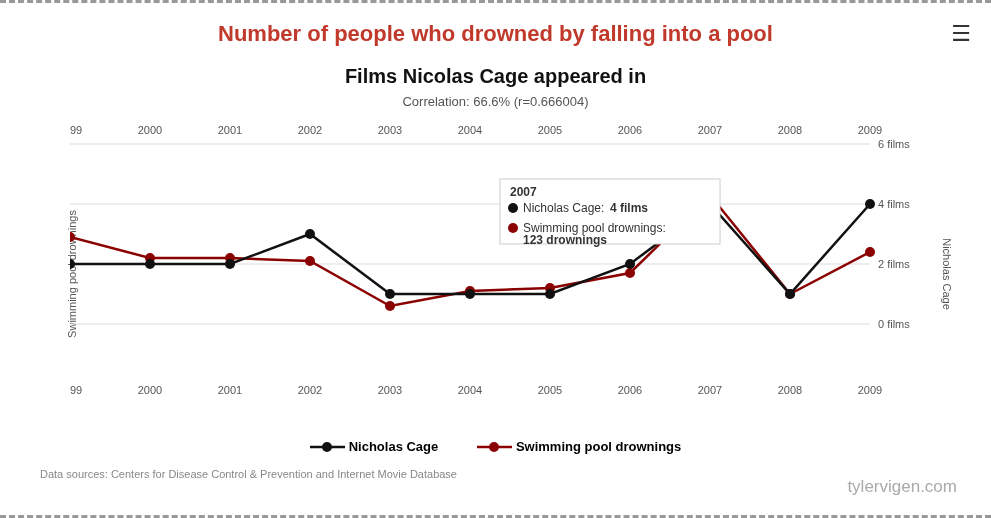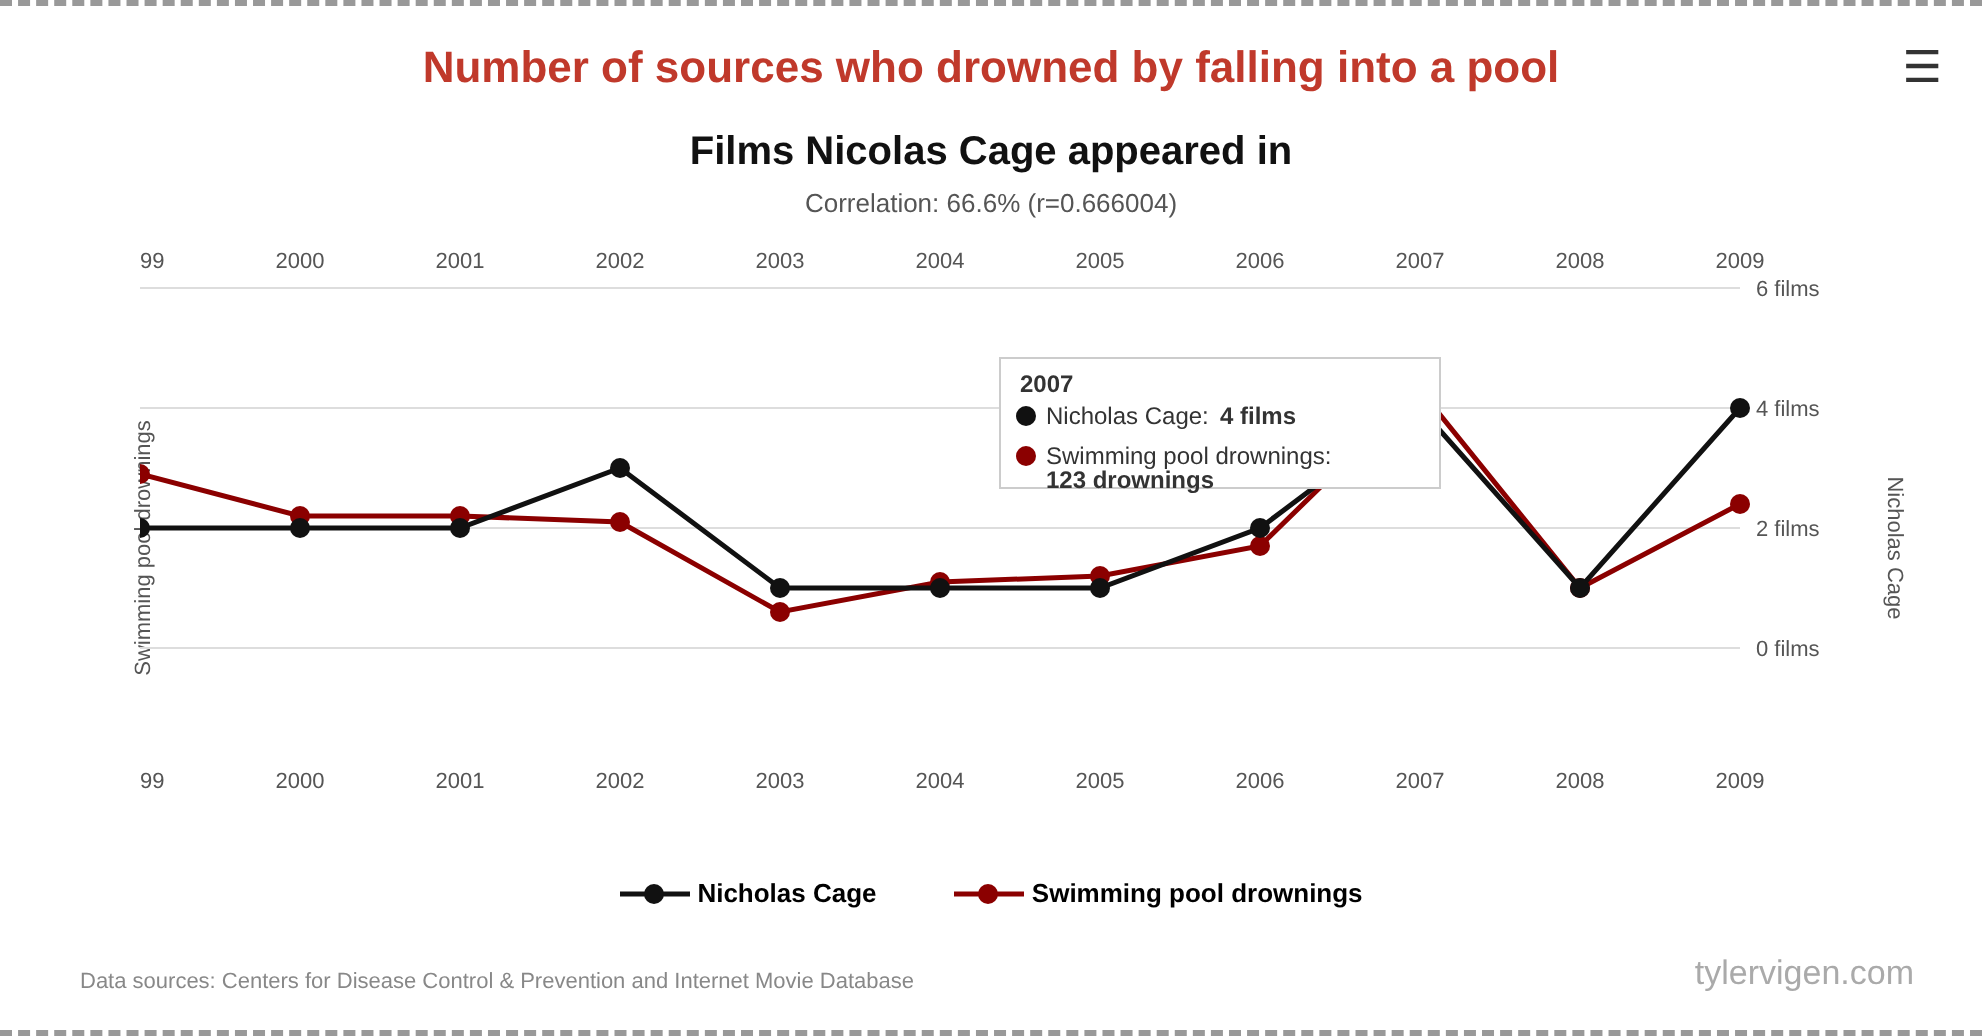--- a/index.html
+++ b/index.html
@@ -77,21 +77,21 @@
       stroke: #ddd;
       stroke-width: 1;
     }
   </style>
 </head>
 <body>
 
 <div class="menu-icon">☰</div>
 
 <div class="header">
-  <div class="title-red">Number of sources who drowned by falling into a pool</div>
+  <div class="title-red">Number of people who drowned by falling into a pool</div>
   <div class="title-black">Films Nicolas Cage appeared in</div>
   <div class="correlation-text">Correlation: 66.6% (r=0.666004)</div>
 </div>
 
 <div style="position:relative; width:991px; height:320px; margin-top:5px;">
 
   <div style="position:absolute; left:8px; top:50%; transform:translateY(-50%) rotate(-90deg); font-size:11px; color:#555; white-space:nowrap; transform-origin:center center;">Swimming pool drownings</div>
 
   <div style="position:absolute; right:8px; top:50%; transform:translateY(-50%) rotate(90deg); font-size:11px; color:#555; white-space:nowrap;">Nicholas Cage</div>
 
@@ -185,17 +185,17 @@
   </span>
   <span class="legend-item" style="margin-left:20px;">
     <svg width="35" height="14" style="margin-right:4px; vertical-align:middle;">
       <line x1="0" y1="7" x2="35" y2="7" stroke="#8b0000" stroke-width="2.5"></line>
       <circle cx="17" cy="7" r="5" fill="#8b0000"></circle>
     </svg>
     <span style="font-weight:bold;">Swimming pool drownings</span>
   </span>
 </div>
 
-<div style="padding: 4px 20px; margin-top:20px;">
+<div style="padding: 4px 20px; margin-top:3px;">
   <span class="footer-text">Data sources: Centers for Disease Control &amp; Prevention and Internet Movie Database</span>
 </div>
 
 <div style="position:absolute; bottom:18px; right:34px; font-size:17px; color:#aaa;">tylervigen.com</div>
 
 </body></html>

